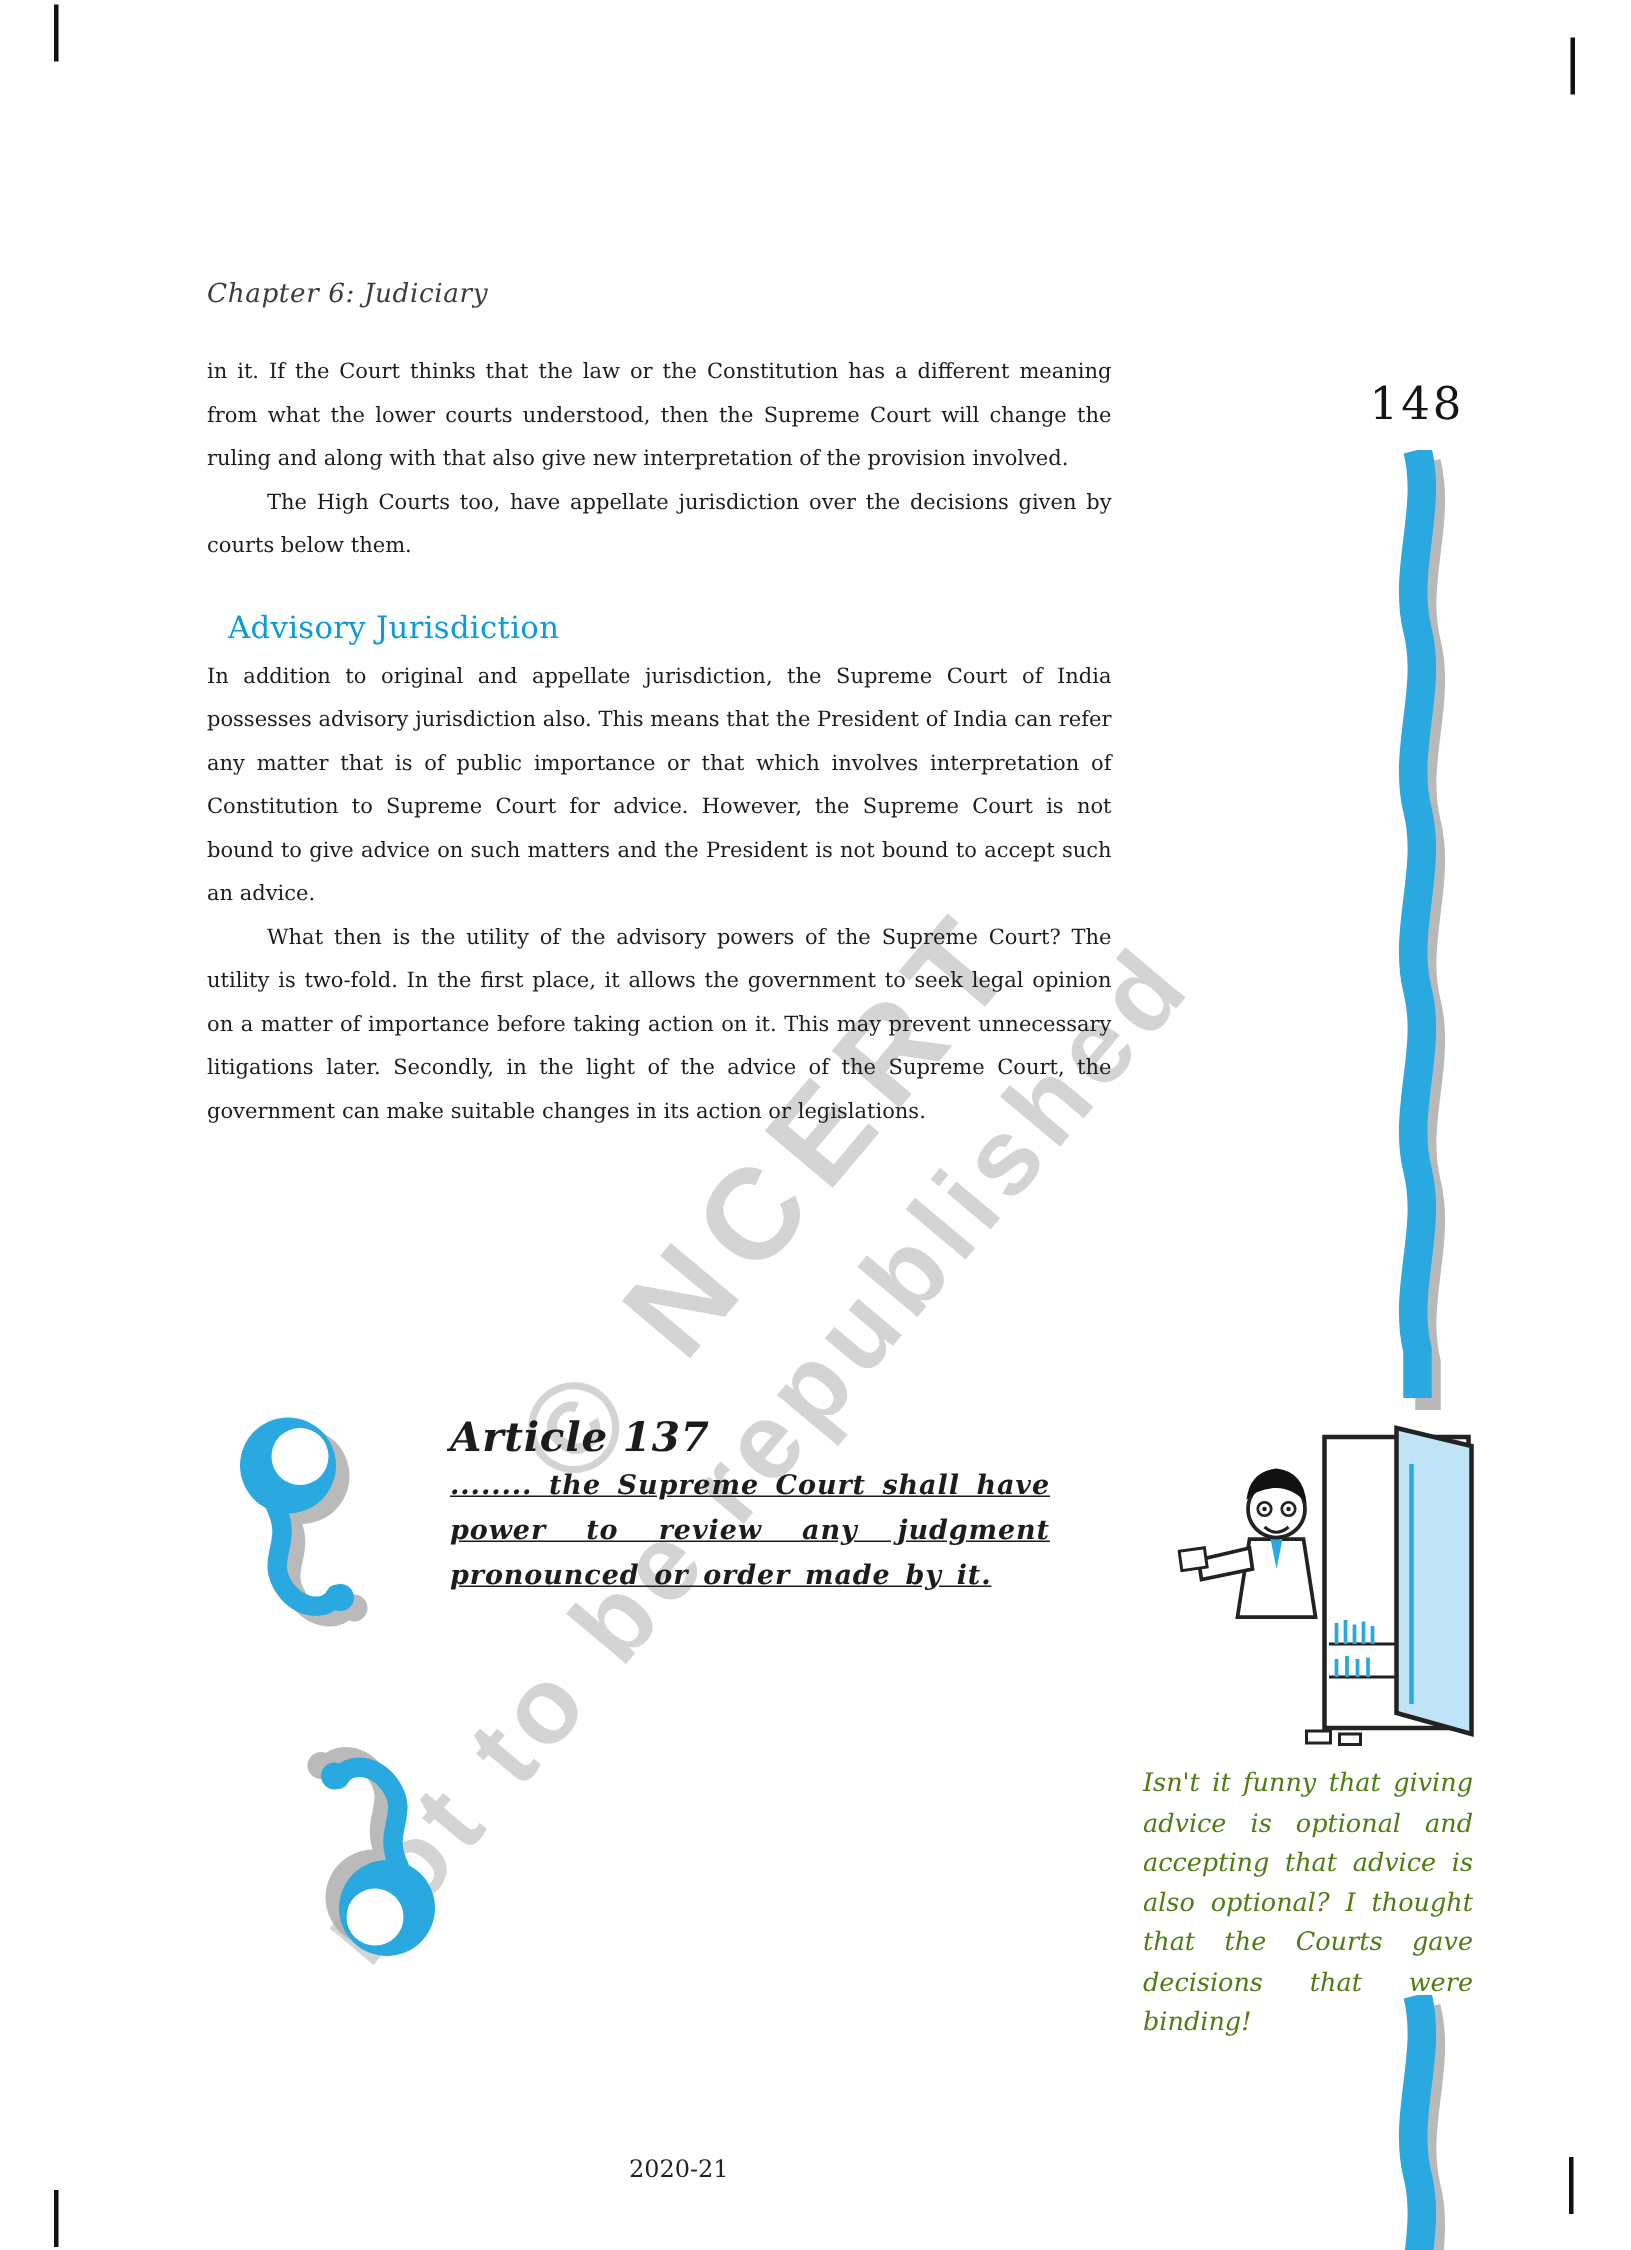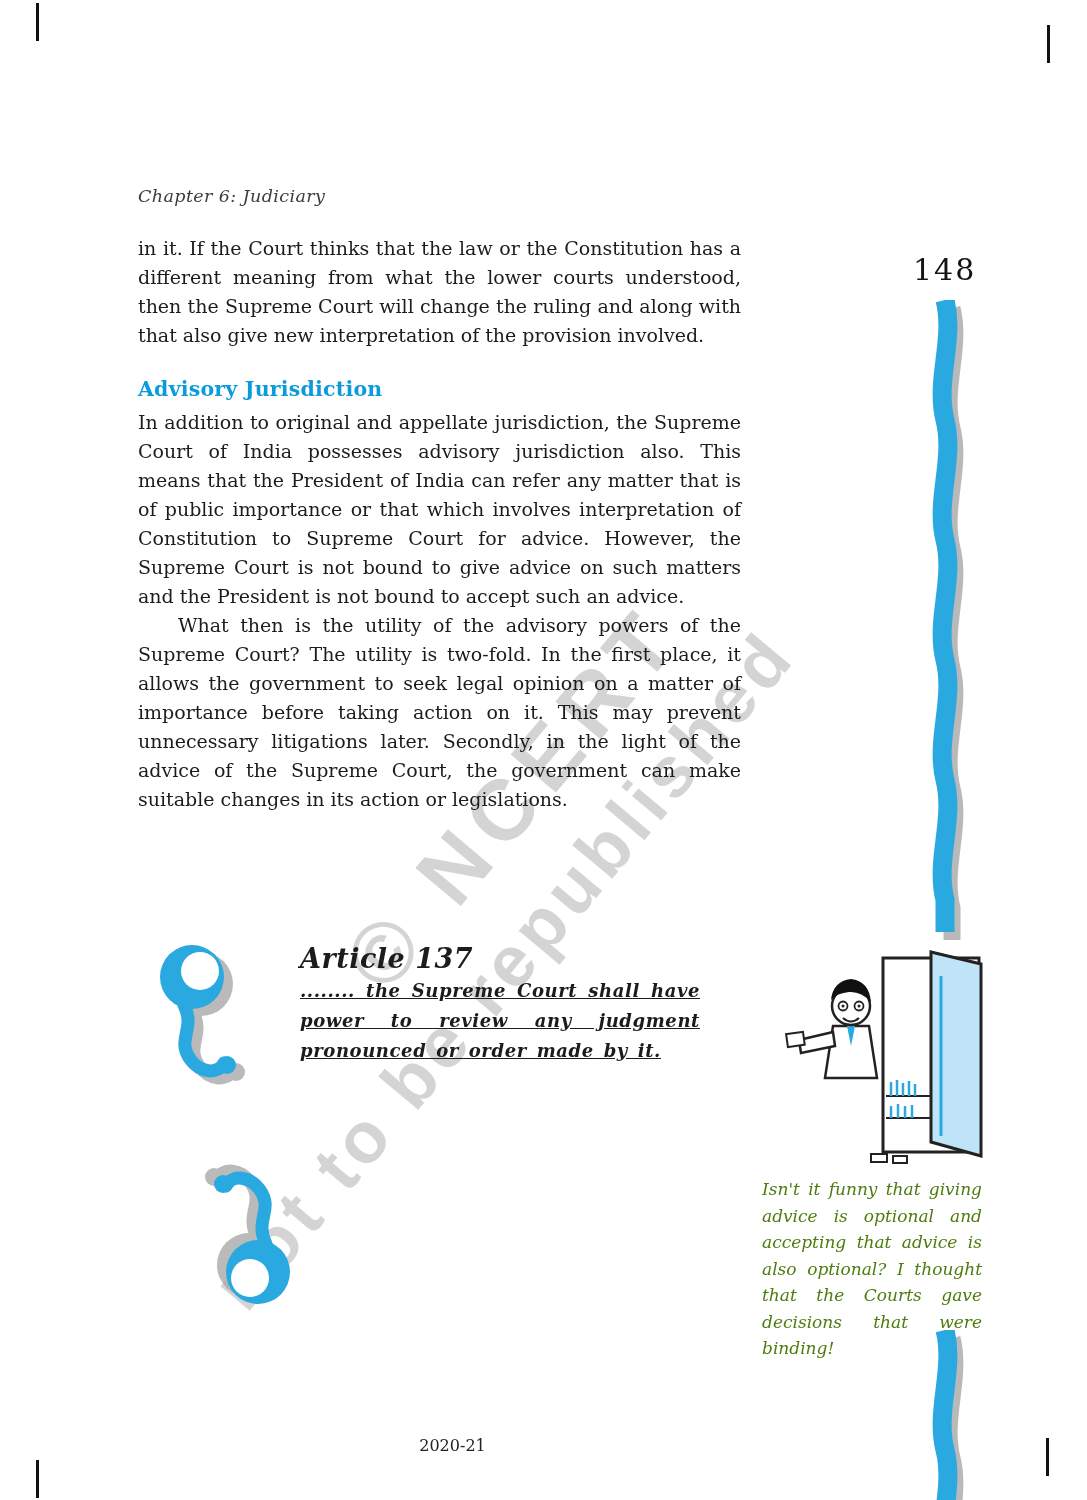--- a/index.html
+++ b/index.html
@@ -40,27 +40,27 @@
 
   #page-number {
     position: absolute; left: 913px; top: 252px;
     font-size: 30px; letter-spacing: 2px; color: #141414; z-index: 2;
   }
 
   #main-col {
     position: absolute; left: 138px; top: 234px; width: 603px; z-index: 2;
   }
   .para {
-    font-size: 19px; line-height: 29px;
+    font-size: 14px; line-height: 29px;
     text-align: justify; margin: 0; color: #1c1c1c;
   }
   .indent { text-indent: 40px; }
   #advisory-heading {
-    color: #0b9bdb; font-weight: bold;
-    font-size: 20.5px; margin: 27px 0 7px 0;
+    color: #0b9bdb; font-weight: normal;
+    font-size: 20.5px; margin: 27px 0 7px 14px;
     letter-spacing: 0.2px;
   }
 
   
   .quote-block { position: absolute; display: flex; z-index: 2; }
   #article137-block { left: 148px; top: 933px; width: 565px; gap: 40px; }
   #article144-block { left: 190px; top: 1140px; width: 548px; gap: 32px; }
   .ornament-wrap { width: 112px; height: 158px; flex: 0 0 auto; }
   .ornament-flipped { transform: rotate(180deg); margin-top: 18px; }
   .quote-text-col { width: 400px; }
@@ -99,20 +99,21 @@
 
 <div class="wm" id="wm1">© NCERT</div>
 <div class="wm" id="wm2">not to be republished</div>
 
 <div id="chapter-header">Chapter 6: Judiciary</div>
 
 <div id="page-number">148</div>
 
 <div id="main-col">
   <p class="para">in it. If the Court thinks that the law or the Constitution has a different meaning from what the lower courts understood, then the Supreme Court will change the ruling and along with that also give new interpretation of the provision involved.</p>
+  <p class="para indent">The High Courts too, have appellate jurisdiction over the decisions given by courts below them.</p>
   <h2 id="advisory-heading">Advisory Jurisdiction</h2>
   <p class="para">In addition to original and appellate jurisdiction, the Supreme Court of India possesses advisory jurisdiction also. This means that the President of India can refer any matter that is of public importance or that which involves interpretation of Constitution to Supreme Court for advice. However, the Supreme Court is not bound to give advice on such matters and the President is not bound to accept such an advice.</p>
   <p class="para indent">What then is the utility of the advisory powers of the Supreme Court? The utility is two-fold. In the first place, it allows the government to seek legal opinion on a matter of importance before taking action on it. This may prevent unnecessary litigations later. Secondly, in the light of the advice of the Supreme Court, the government can make suitable changes in its action or legislations.</p>
 </div>
 
 <div class="quote-block" id="article137-block">
   <div class="ornament-wrap">
     <svg width="112" height="158" viewBox="0 0 112 158" aria-hidden="true">
       <g opacity="0.8">
         <circle cx="53" cy="51" r="32" fill="#a9a9a9"></circle>

